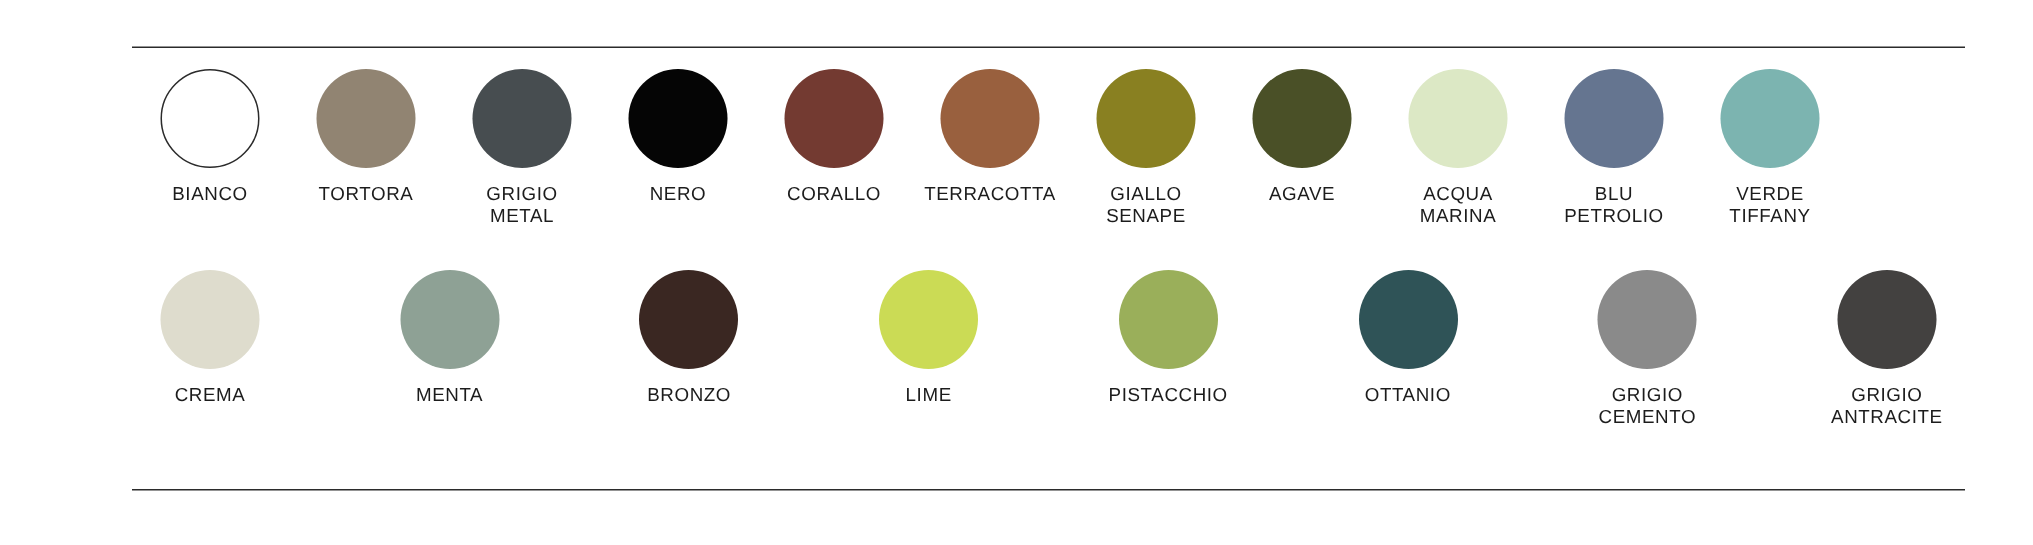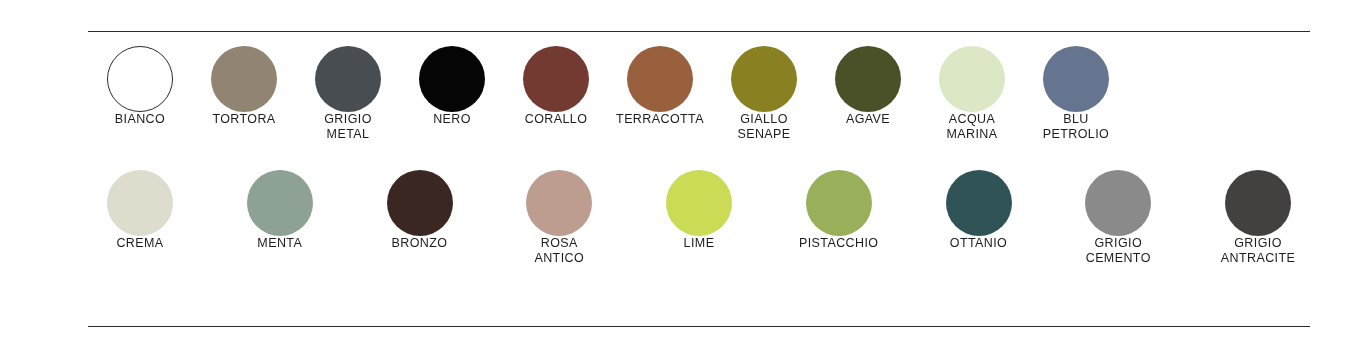--- a/index.html
+++ b/index.html
@@ -54,21 +54,21 @@
     height: 66px;
     border-radius: 50%;
     background: #ffffff;
   }
   .disc.outlined {
     border: 1px solid #2b2b2b;
     width: 64px;
     height: 64px;
   }
   .label {
-    margin-top: 0;
+    margin-top: 10px;
     font-size: 12.5px;
     line-height: 15px;
     letter-spacing: 0.4px;
     color: #1c1c1c;
     text-align: center;
     text-transform: uppercase;
     white-space: pre-line;
   }
 </style>
 </head>
@@ -117,38 +117,38 @@
         <div class="swatch">
           <div class="disc" style="background: rgb(220, 232, 197);"></div>
           <div class="label">ACQUA
 MARINA</div>
         </div>
         <div class="swatch">
           <div class="disc" style="background: rgb(101, 117, 144);"></div>
           <div class="label">BLU
 PETROLIO</div>
         </div>
+        <div class="swatch">
+          <div class="disc" style="background: rgb(124, 180, 176);"></div>
+          <div class="label">VERDE
+TIFFANY</div>
+        </div>
       </div>
     <div class="row row-2">
         <div class="swatch">
           <div class="disc" style="background: rgb(222, 220, 205);"></div>
           <div class="label">CREMA</div>
         </div>
         <div class="swatch">
           <div class="disc" style="background: rgb(142, 161, 149);"></div>
           <div class="label">MENTA</div>
         </div>
         <div class="swatch">
           <div class="disc" style="background: rgb(58, 39, 34);"></div>
           <div class="label">BRONZO</div>
-        </div>
-        <div class="swatch">
-          <div class="disc" style="background: rgb(188, 157, 143);"></div>
-          <div class="label">ROSA
-ANTICO</div>
         </div>
         <div class="swatch">
           <div class="disc" style="background: rgb(203, 219, 85);"></div>
           <div class="label">LIME</div>
         </div>
         <div class="swatch">
           <div class="disc" style="background: rgb(154, 175, 90);"></div>
           <div class="label">PISTACCHIO</div>
         </div>
         <div class="swatch">

